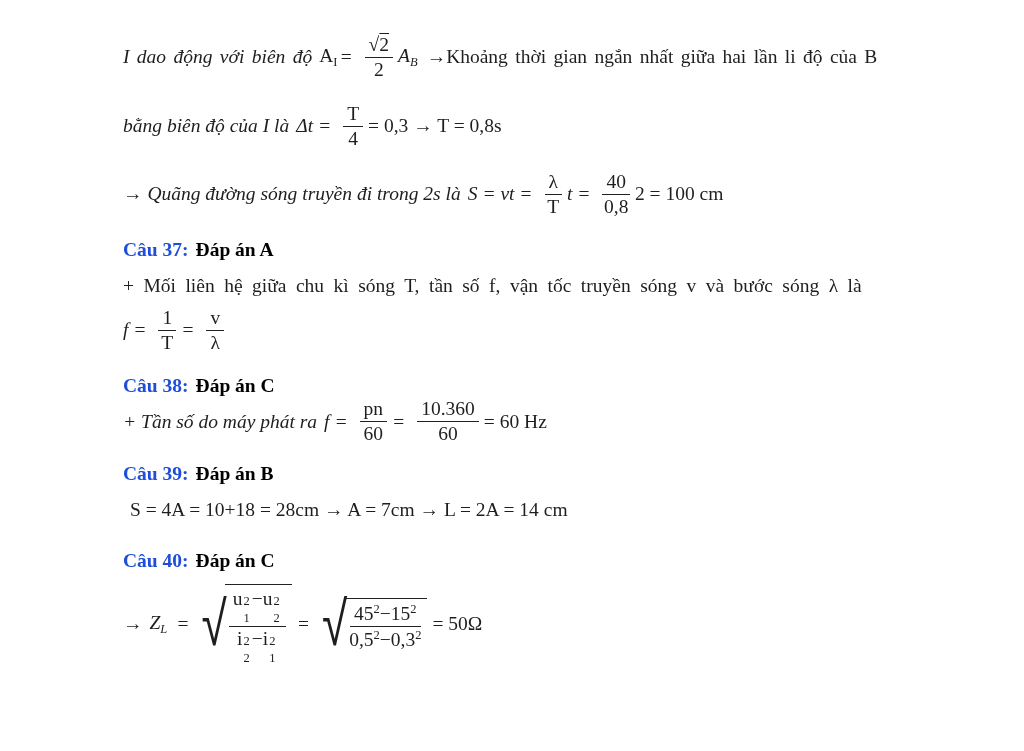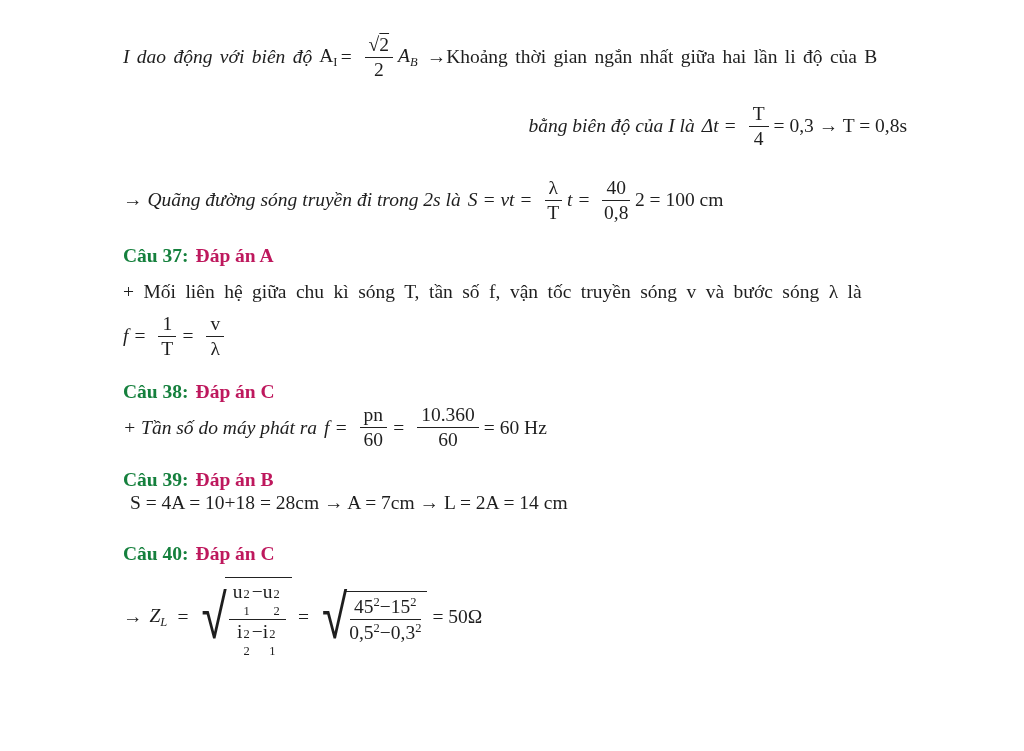--- a/index.html
+++ b/index.html
@@ -11,38 +11,38 @@
   .page{position:absolute;left:123px;top:28px;width:784px;}
 
   
   .mline{display:flex;align-items:center;white-space:nowrap;}
   .tline{display:block;}
   .tok{margin-right:7px;font-style:italic;}
   .tok:last-child{margin-right:0;}
 
   
   .l1{min-height:58px;margin-bottom:12px;word-spacing:2.5px;}
-  .l2{min-height:56px;margin-bottom:18px;justify-content:flex-end;}
+  .l2{min-height:56px;margin-bottom:12px;}
   .l3{min-height:56px;margin-bottom:16px;}
   .h37{margin-bottom:13px;}
   .t37{margin-bottom:10px;word-spacing:4.6px;}
   .f37{min-height:46px;margin-bottom:20px;}
   .h38{}
   .t38{min-height:48px;margin-bottom:16px;}
-  .h39{}
+  .h39{margin-bottom:13px;}
   .t39{margin-bottom:10px;}
   .f39{margin-bottom:14px;margin-left:7px;}
   .h40{margin-bottom:11px;margin-top:28px;}
   .t40{margin-bottom:10px;}
   .f40{min-height:64px;}
 
   
   .qhead{font-weight:bold;font-size:19.5px;line-height:24px;}
-  .qnum{color:#15803d;}
-  .qans{color:#be185d;margin-left:7px;}
+  .qnum{color:#1d4ed8;}
+  .qans{color:#000000;margin-left:7px;}
 
   
   .frac{display:inline-flex;flex-direction:column;align-items:center;margin:0 5px;line-height:1.12;}
   .frac .num{padding:0 4px 1px;border-bottom:1.5px solid #222;}
   .frac .den{padding-top:1px;}
 
   
   .ol{text-decoration:overline;}
 
   

